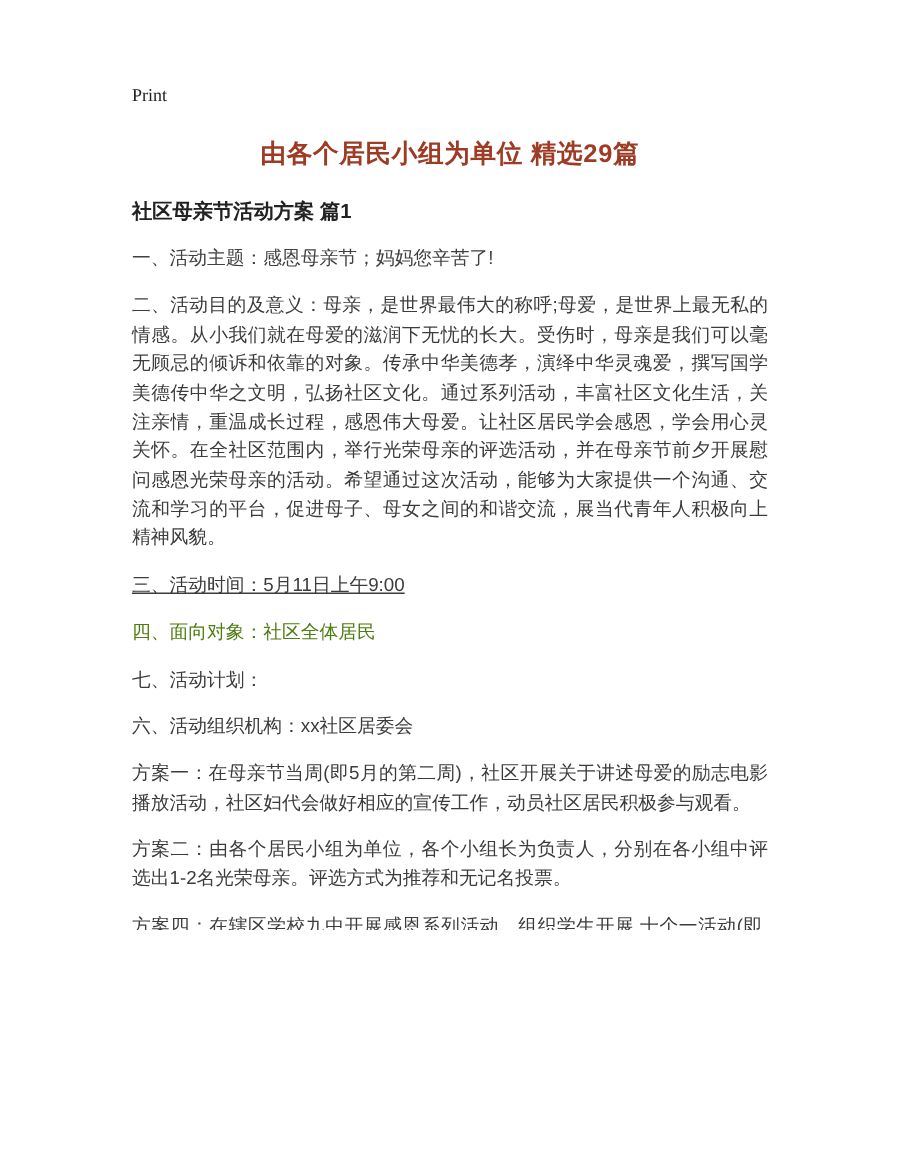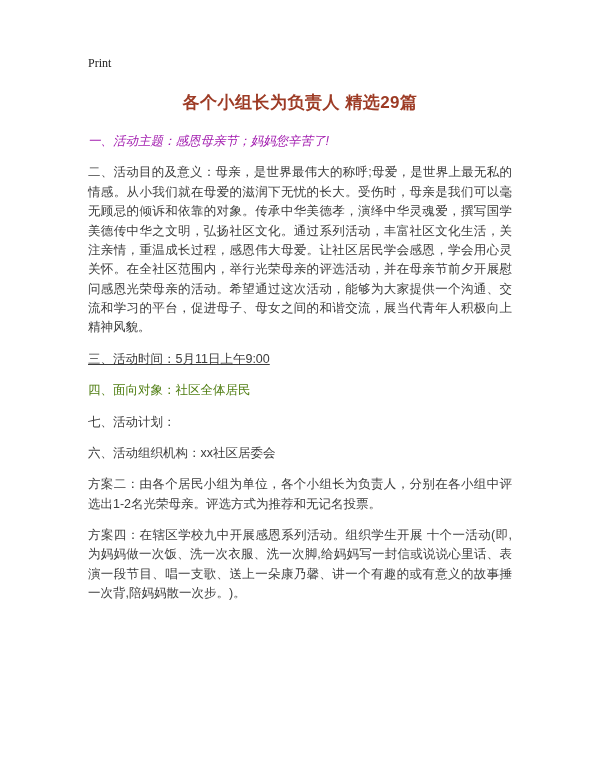--- a/index.html
+++ b/index.html
@@ -53,26 +53,28 @@
     text-align: justify;
   }
 </style>
 </head>
 <body>
 
 <div class="page">
 
   <div class="print-label">Print</div>
 
-  <h1 class="doc-title" style="color: rgb(157, 59, 37);">各个小组长为负责人 精选29篇</h1>
+  <h1 class="doc-title" style="color: rgb(157, 59, 37);">由各个居民小组为单位 精选29篇</h1>
 
 
+  <h2 class="section-heading">社区母亲节活动方案 篇1</h2>
 
-  <p class="para" style="color: #a21caf; font-style: italic;">一、活动主题：感恩母亲节；妈妈您辛苦了!</p>
+  <p class="para" style="color: #404040;">一、活动主题：感恩母亲节；妈妈您辛苦了!</p>
   <p class="para" style="color: rgb(60, 60, 60);">二、活动目的及意义：母亲，是世界最伟大的称呼;母爱，是世界上最无私的情感。从小我们就在母爱的滋润下无忧的长大。受伤时，母亲是我们可以毫无顾忌的倾诉和依靠的对象。传承中华美德孝，演绎中华灵魂爱，撰写国学美德传中华之文明，弘扬社区文化。通过系列活动，丰富社区文化生活，关注亲情，重温成长过程，感恩伟大母爱。让社区居民学会感恩，学会用心灵关怀。在全社区范围内，举行光荣母亲的评选活动，并在母亲节前夕开展慰问感恩光荣母亲的活动。希望通过这次活动，能够为大家提供一个沟通、交流和学习的平台，促进母子、母女之间的和谐交流，展当代青年人积极向上精神风貌。</p>
   <p class="para" style="color: rgb(60, 60, 60); text-decoration: underline;">三、活动时间：5月11日上午9:00</p>
   <p class="para" style="color: #4d7c0f;">四、面向对象：社区全体居民</p>
   <p class="para" style="color: rgb(60, 60, 60);">七、活动计划：</p>
   <p class="para" style="color: rgb(60, 60, 60);">六、活动组织机构：xx社区居委会</p>
+  <p class="para" style="color: rgb(60, 60, 60);">方案一：在母亲节当周(即5月的第二周)，社区开展关于讲述母爱的励志电影播放活动，社区妇代会做好相应的宣传工作，动员社区居民积极参与观看。</p>
   <p class="para" style="color: rgb(60, 60, 60);">方案二：由各个居民小组为单位，各个小组长为负责人，分别在各小组中评选出1-2名光荣母亲。评选方式为推荐和无记名投票。</p>
   <p class="para" style="color: rgb(60, 60, 60);">方案四：在辖区学校九中开展感恩系列活动。组织学生开展 十个一活动(即, 为妈妈做一次饭、洗一次衣服、洗一次脚,给妈妈写一封信或说说心里话、表演一段节目、唱一支歌、送上一朵康乃馨、讲一个有趣的或有意义的故事捶一次背,陪妈妈散一次步。)。</p>
 
 </div>
 
 </body></html>

